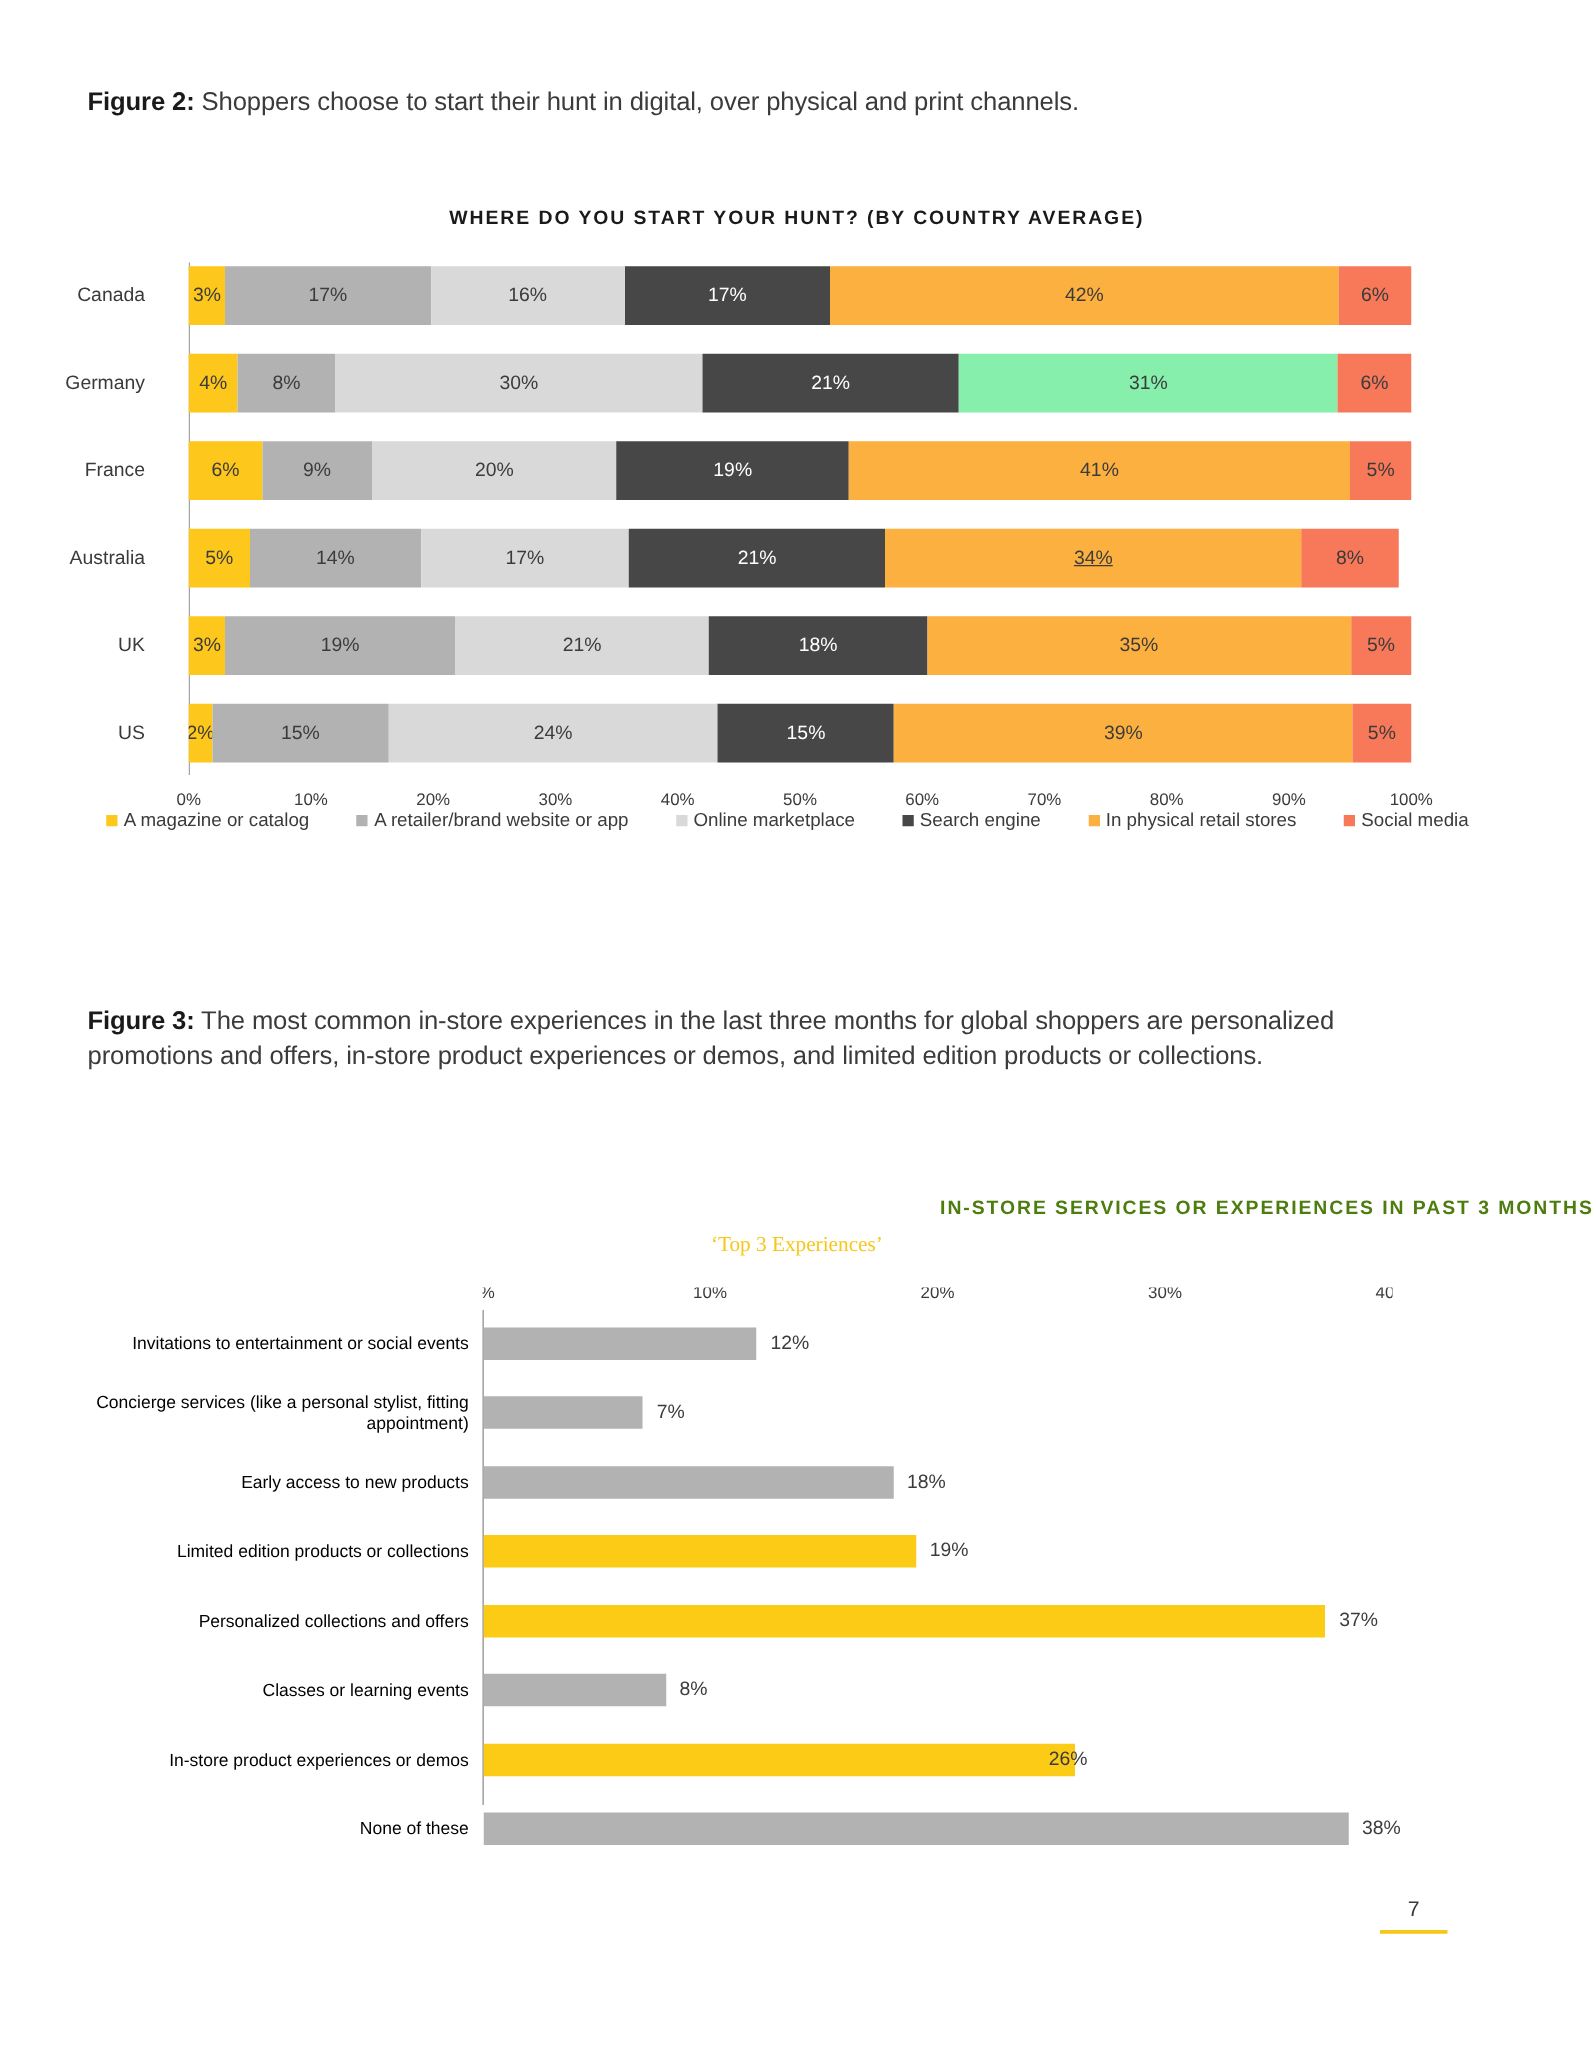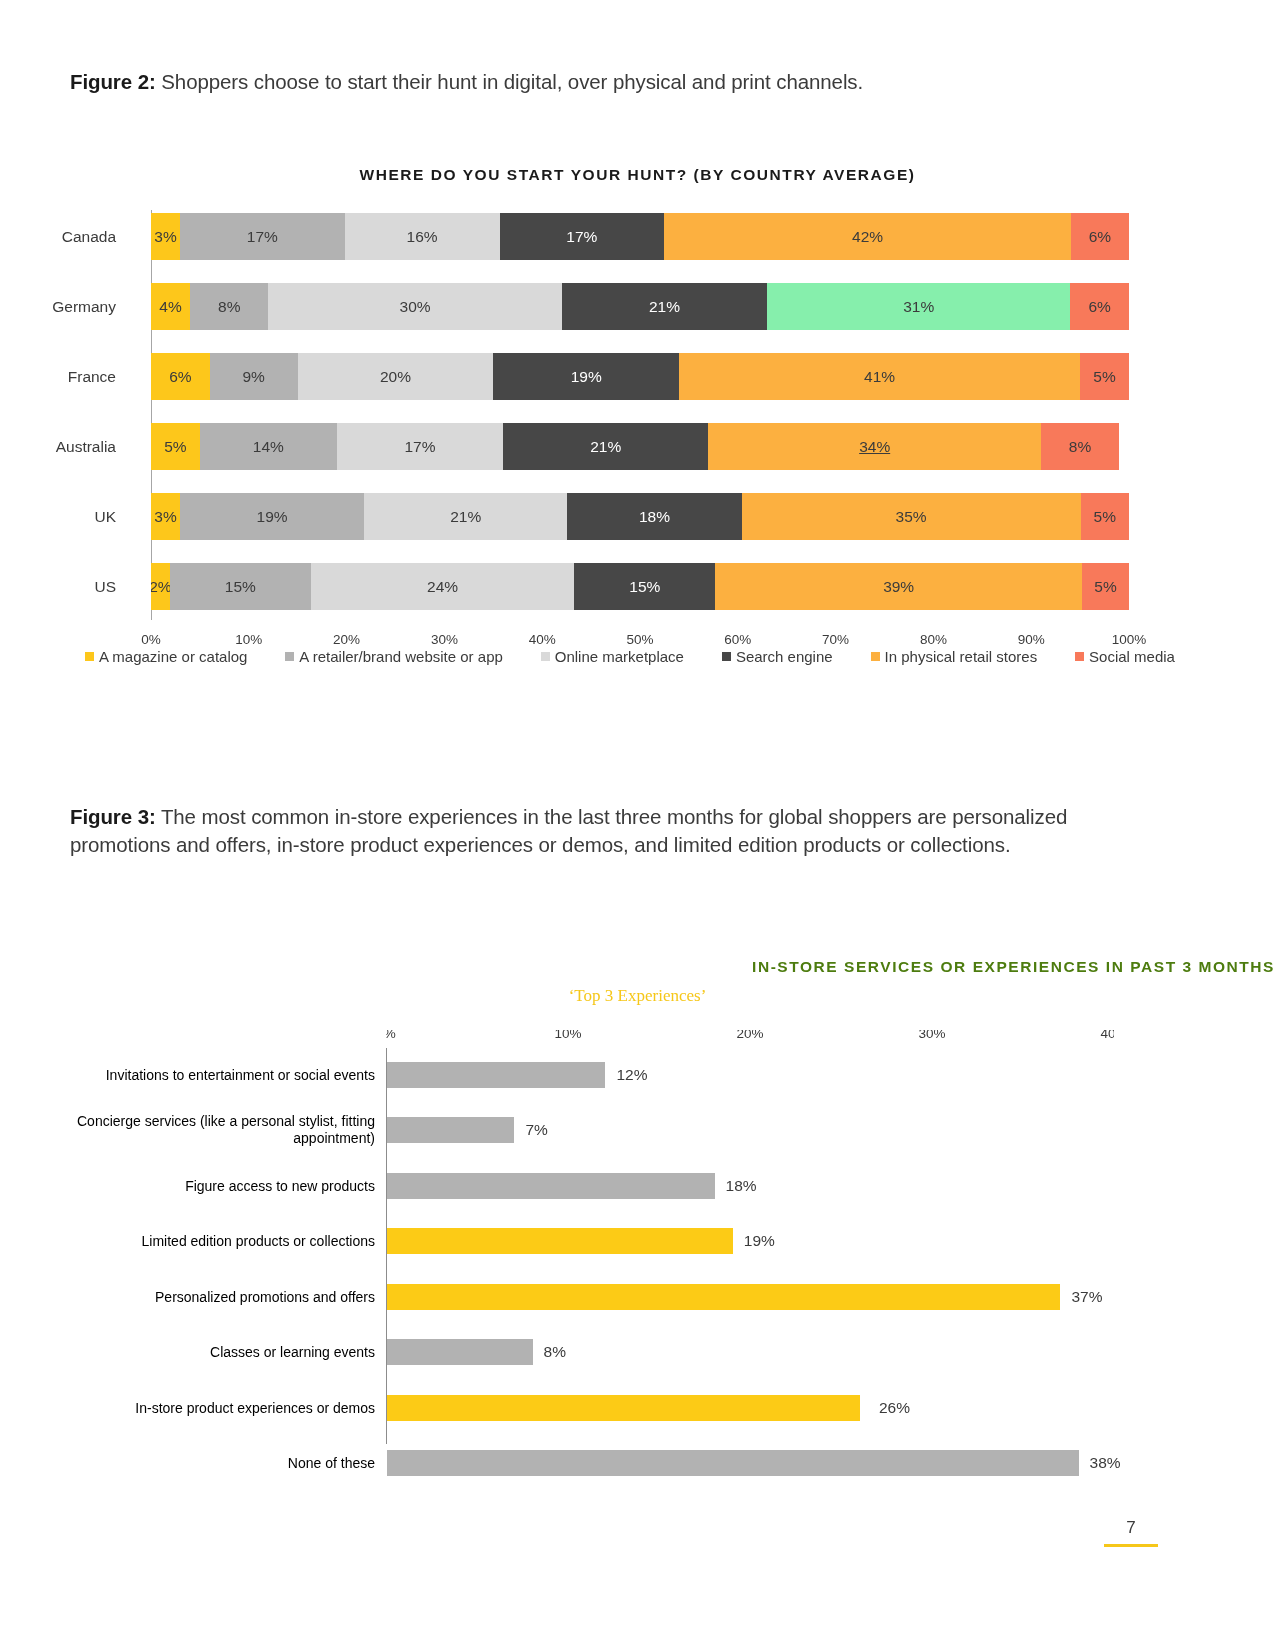--- a/index.html
+++ b/index.html
@@ -205,43 +205,43 @@
           <div class="c2-lbl">Invitations to entertainment or social  events</div>
           <div class="c2-bar" style="width: 218.4px; background: rgb(178, 178, 178);"></div>
           <div class="c2-val" style="left: 616.4px;">12%</div>
         </div>
         <div class="c2-row" style="top: 57.5px;">
           <div class="c2-lbl">Concierge services  (like a personal stylist, fitting appointment)</div>
           <div class="c2-bar" style="width: 127.4px; background: rgb(178, 178, 178);"></div>
           <div class="c2-val" style="left: 525.4px;">7%</div>
         </div>
         <div class="c2-row" style="top: 113px;">
-          <div class="c2-lbl">Figure access  to new products</div>
+          <div class="c2-lbl">Early access  to new products</div>
           <div class="c2-bar" style="width: 327.6px; background: rgb(178, 178, 178);"></div>
           <div class="c2-val" style="left: 725.6px;">18%</div>
         </div>
         <div class="c2-row" style="top: 168.5px;">
           <div class="c2-lbl">Limited edition products or collections</div>
           <div class="c2-bar" style="width: 345.8px; background: rgb(252, 203, 22);"></div>
           <div class="c2-val" style="left: 743.8px;">19%</div>
         </div>
         <div class="c2-row" style="top: 224px;">
-          <div class="c2-lbl">Personalized  promotions and offers</div>
+          <div class="c2-lbl">Personalized  collections and offers</div>
           <div class="c2-bar" style="width: 673.4px; background: rgb(252, 203, 22);"></div>
           <div class="c2-val" style="left: 1071.4px;">37%</div>
         </div>
         <div class="c2-row" style="top: 279.5px;">
           <div class="c2-lbl">Classes  or learning events</div>
           <div class="c2-bar" style="width: 145.6px; background: rgb(178, 178, 178);"></div>
           <div class="c2-val" style="left: 543.6px;">8%</div>
         </div>
         <div class="c2-row" style="top: 335px;">
           <div class="c2-lbl">In-store product experiences or demos</div>
           <div class="c2-bar" style="width: 473.2px; background: rgb(252, 203, 22);"></div>
-          <div class="c2-val" style="left: 879px;">26%</div>
+          <div class="c2-val" style="left: 839px;">26%</div>
         </div>
         <div class="c2-row" style="top: 390.5px;">
           <div class="c2-lbl">None of these</div>
           <div class="c2-bar" style="width: 691.6px; background: rgb(178, 178, 178);"></div>
           <div class="c2-val" style="left: 1089.6px;">38%</div>
         </div>
       </div>
   </div>
 
   <div class="pg-num">7</div>

